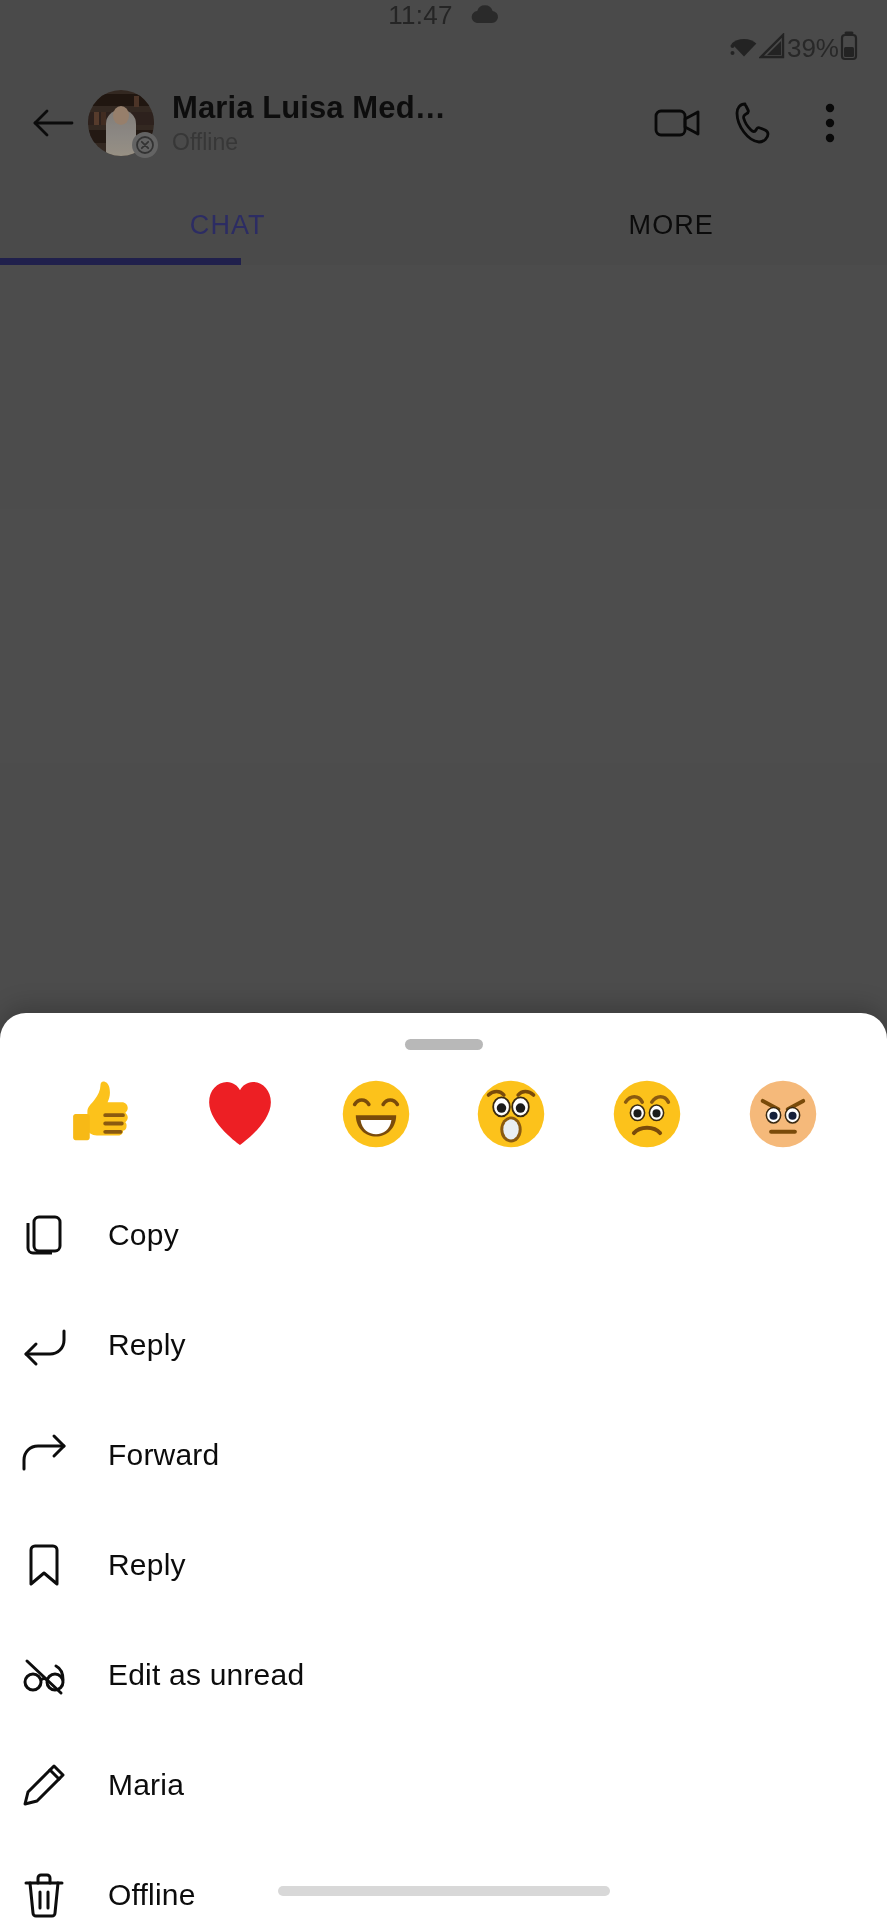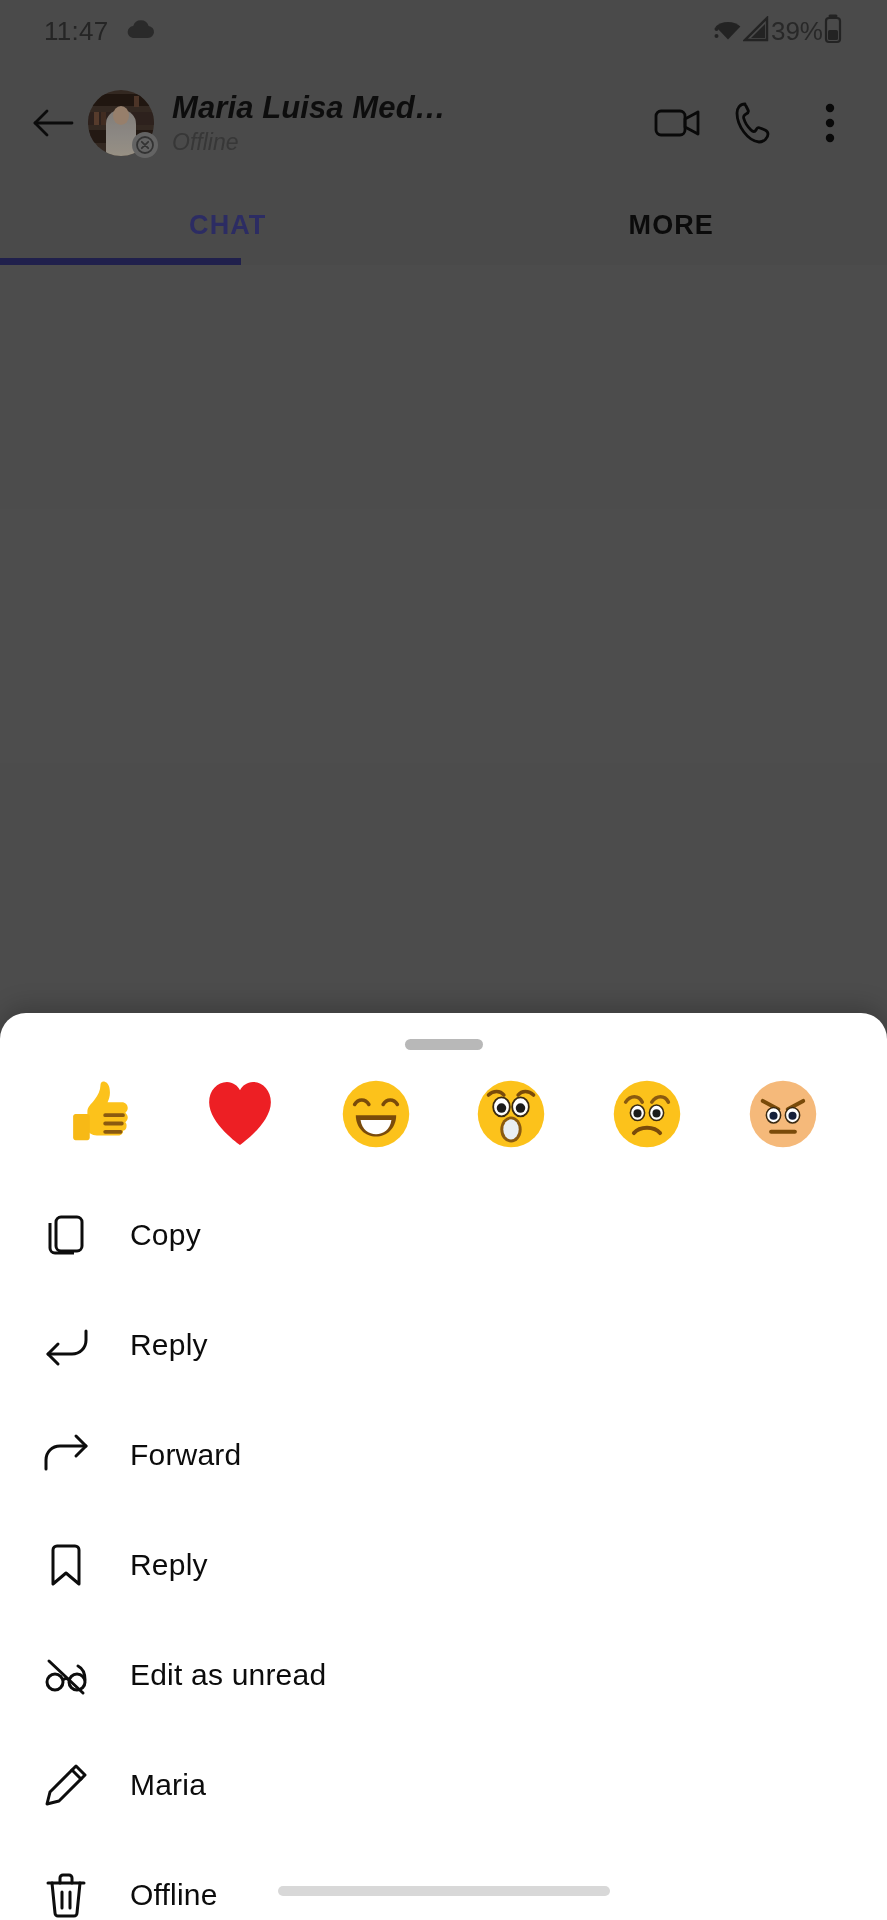--- a/index.html
+++ b/index.html
@@ -19,22 +19,23 @@
   #scrim{
     position:absolute; inset:0;
     background:rgba(0,0,0,0.30);
     pointer-events:none;
   }
 
   
   #status-bar{
     position:absolute; top:0; left:0; right:0; height:62px;
     display:flex; align-items:center;
-    padding:0 44px;
+    padding:0 28px;
     color:#3c3c3c;
+    flex-direction:column;
   }
   #status-left{ display:flex; align-items:center; gap:16px; }
   #clock{ font-size:26px; font-weight:400; color:#353535; letter-spacing:.3px; }
   #status-right{ margin-left:auto; display:flex; align-items:center; color:#333; }
   #battery-pct{ font-size:26px; color:#3a3a3a; }
 
   
   #chat-header{
     position:absolute; top:62px; left:0; right:0; height:122px;
     display:flex; align-items:center; padding:0 22px;
@@ -63,40 +64,40 @@
     top:16px; width:16px; height:19px; border-radius:50%;
     background:#d8b79a;
   }
   #presence-badge{
     position:absolute; right:-4px; bottom:-2px;
     width:26px; height:26px; border-radius:50%;
     background:#8f8f8f; border:2px solid #8f8f8f;
     display:flex; align-items:center; justify-content:center;
     color:#4a4a4a;
   }
-  #header-text{ margin-left:18px; min-width:0; flex:1;font-style:italic; }
+  #header-text{ margin-left:18px; min-width:0; flex:1; }
   #contact-name{
     font-size:31px; font-weight:600; color:#141414;
     letter-spacing:.1px; white-space:nowrap; line-height:1.15;
   }
   #presence-status{ font-size:23px; color:#4f4f4f; margin-top:3px; }
   #header-actions{ display:flex; align-items:center; gap:6px; }
   .header-action{
     width:70px; height:70px; display:flex; align-items:center; justify-content:center;
     color:#111;
   }
 
   
   #tab-bar{
     position:absolute; top:184px; left:0; right:0; height:82px;
     display:flex;
   }
   .tab{
     flex:1; display:flex; align-items:center; justify-content:center;
-    font-size:27px; font-weight:700; letter-spacing:1.1px;
+    font-size:27px; font-weight:400; letter-spacing:1.1px;
     color:#101010;
     position:relative;
     padding-left:12px;
   }
   .tab.active{ color:#3f3f8f; }
   #tab-indicator{
     position:absolute; left:0; top:258px;
     width:241px; height:7px; background:#2e2e6e;
   }
   #chat-body{
@@ -125,21 +126,21 @@
   .reaction{
     width:84px; height:84px;
     display:flex; align-items:center; justify-content:center;
   }
   .reaction svg{ width:76px; height:76px; display:block; }
 
   
   #menu-list{ padding-top:8px; }
   .menu-item{
     display:flex; align-items:center;
-    height:110px; padding-left:38px;
+    height:110px; padding-left:16px;
   }
   .menu-icon{
     width:56px; height:56px; flex:none;
     display:flex; align-items:center; justify-content:center;
     color:#0d0d0d;
   }
   .menu-icon svg{ width:48px; height:48px; display:block; }
   .menu-label{
     margin-left:36px; font-size:30px; color:#0c0c0c; letter-spacing:.2px;
   }

